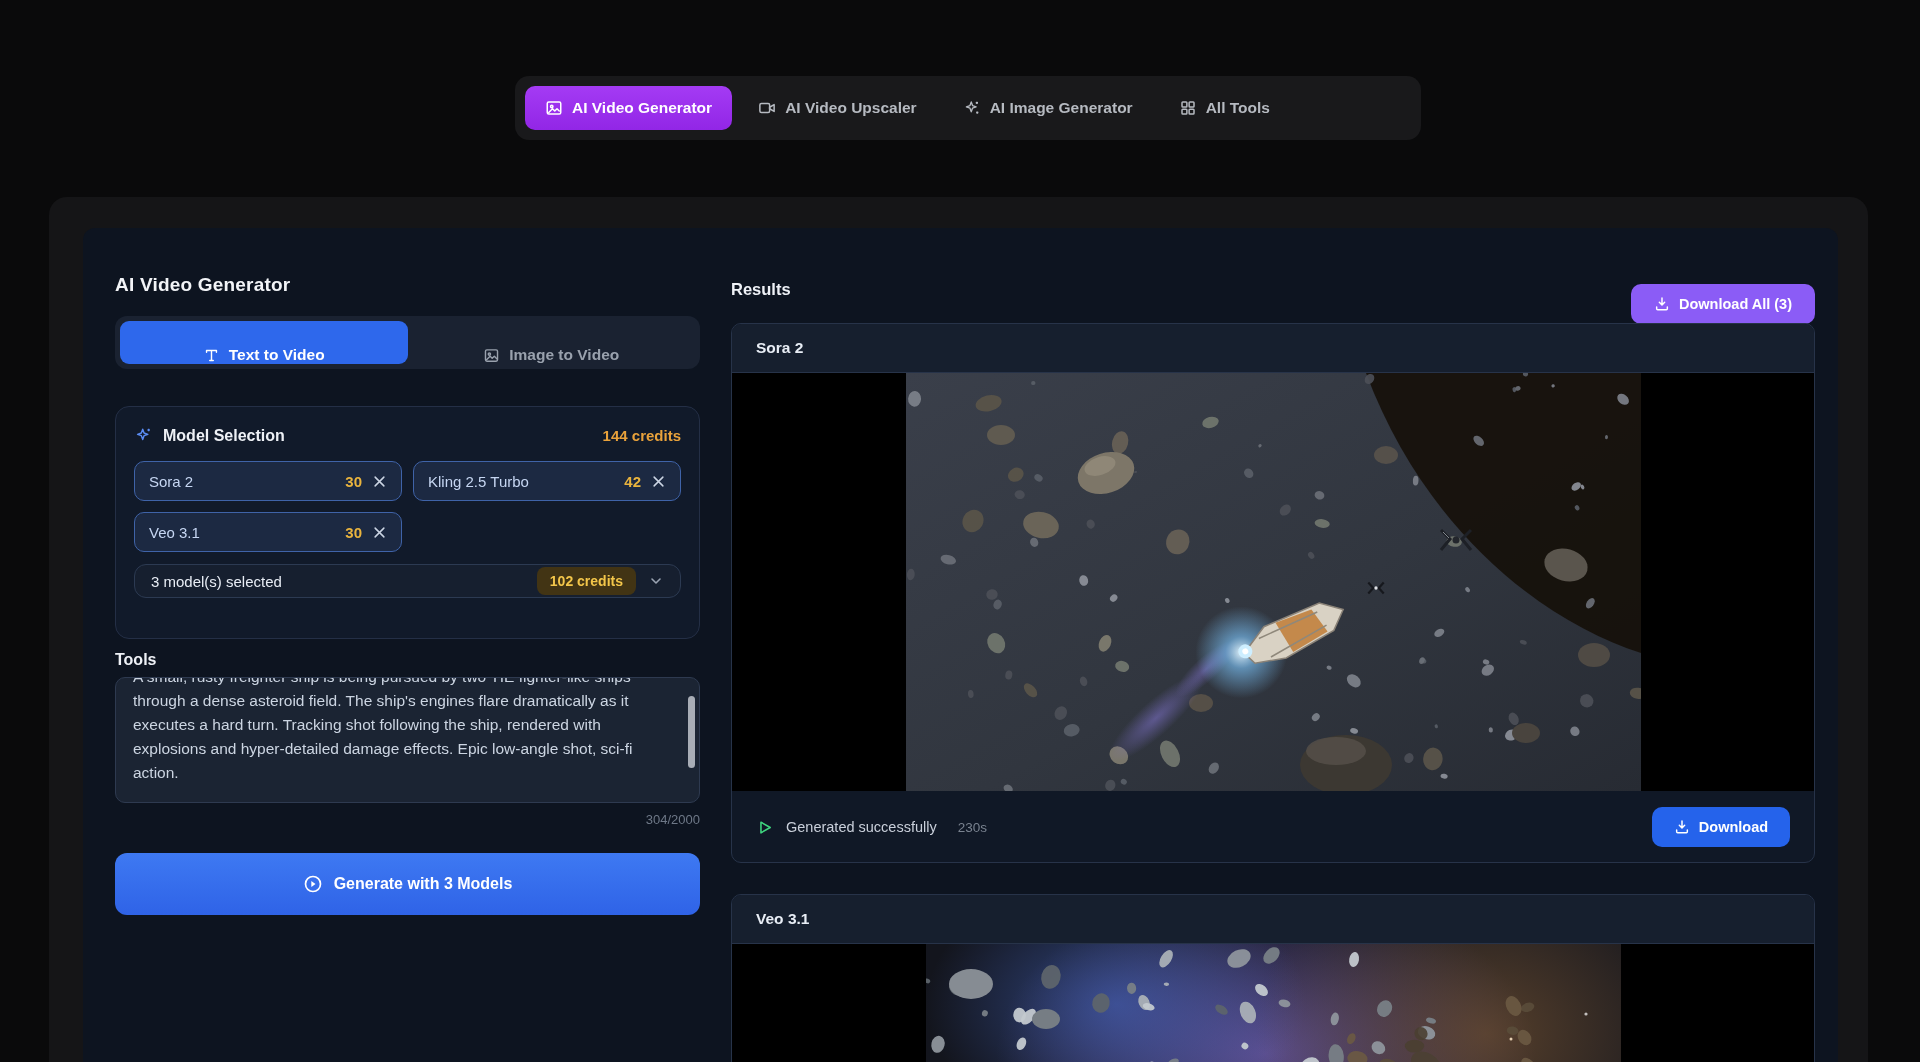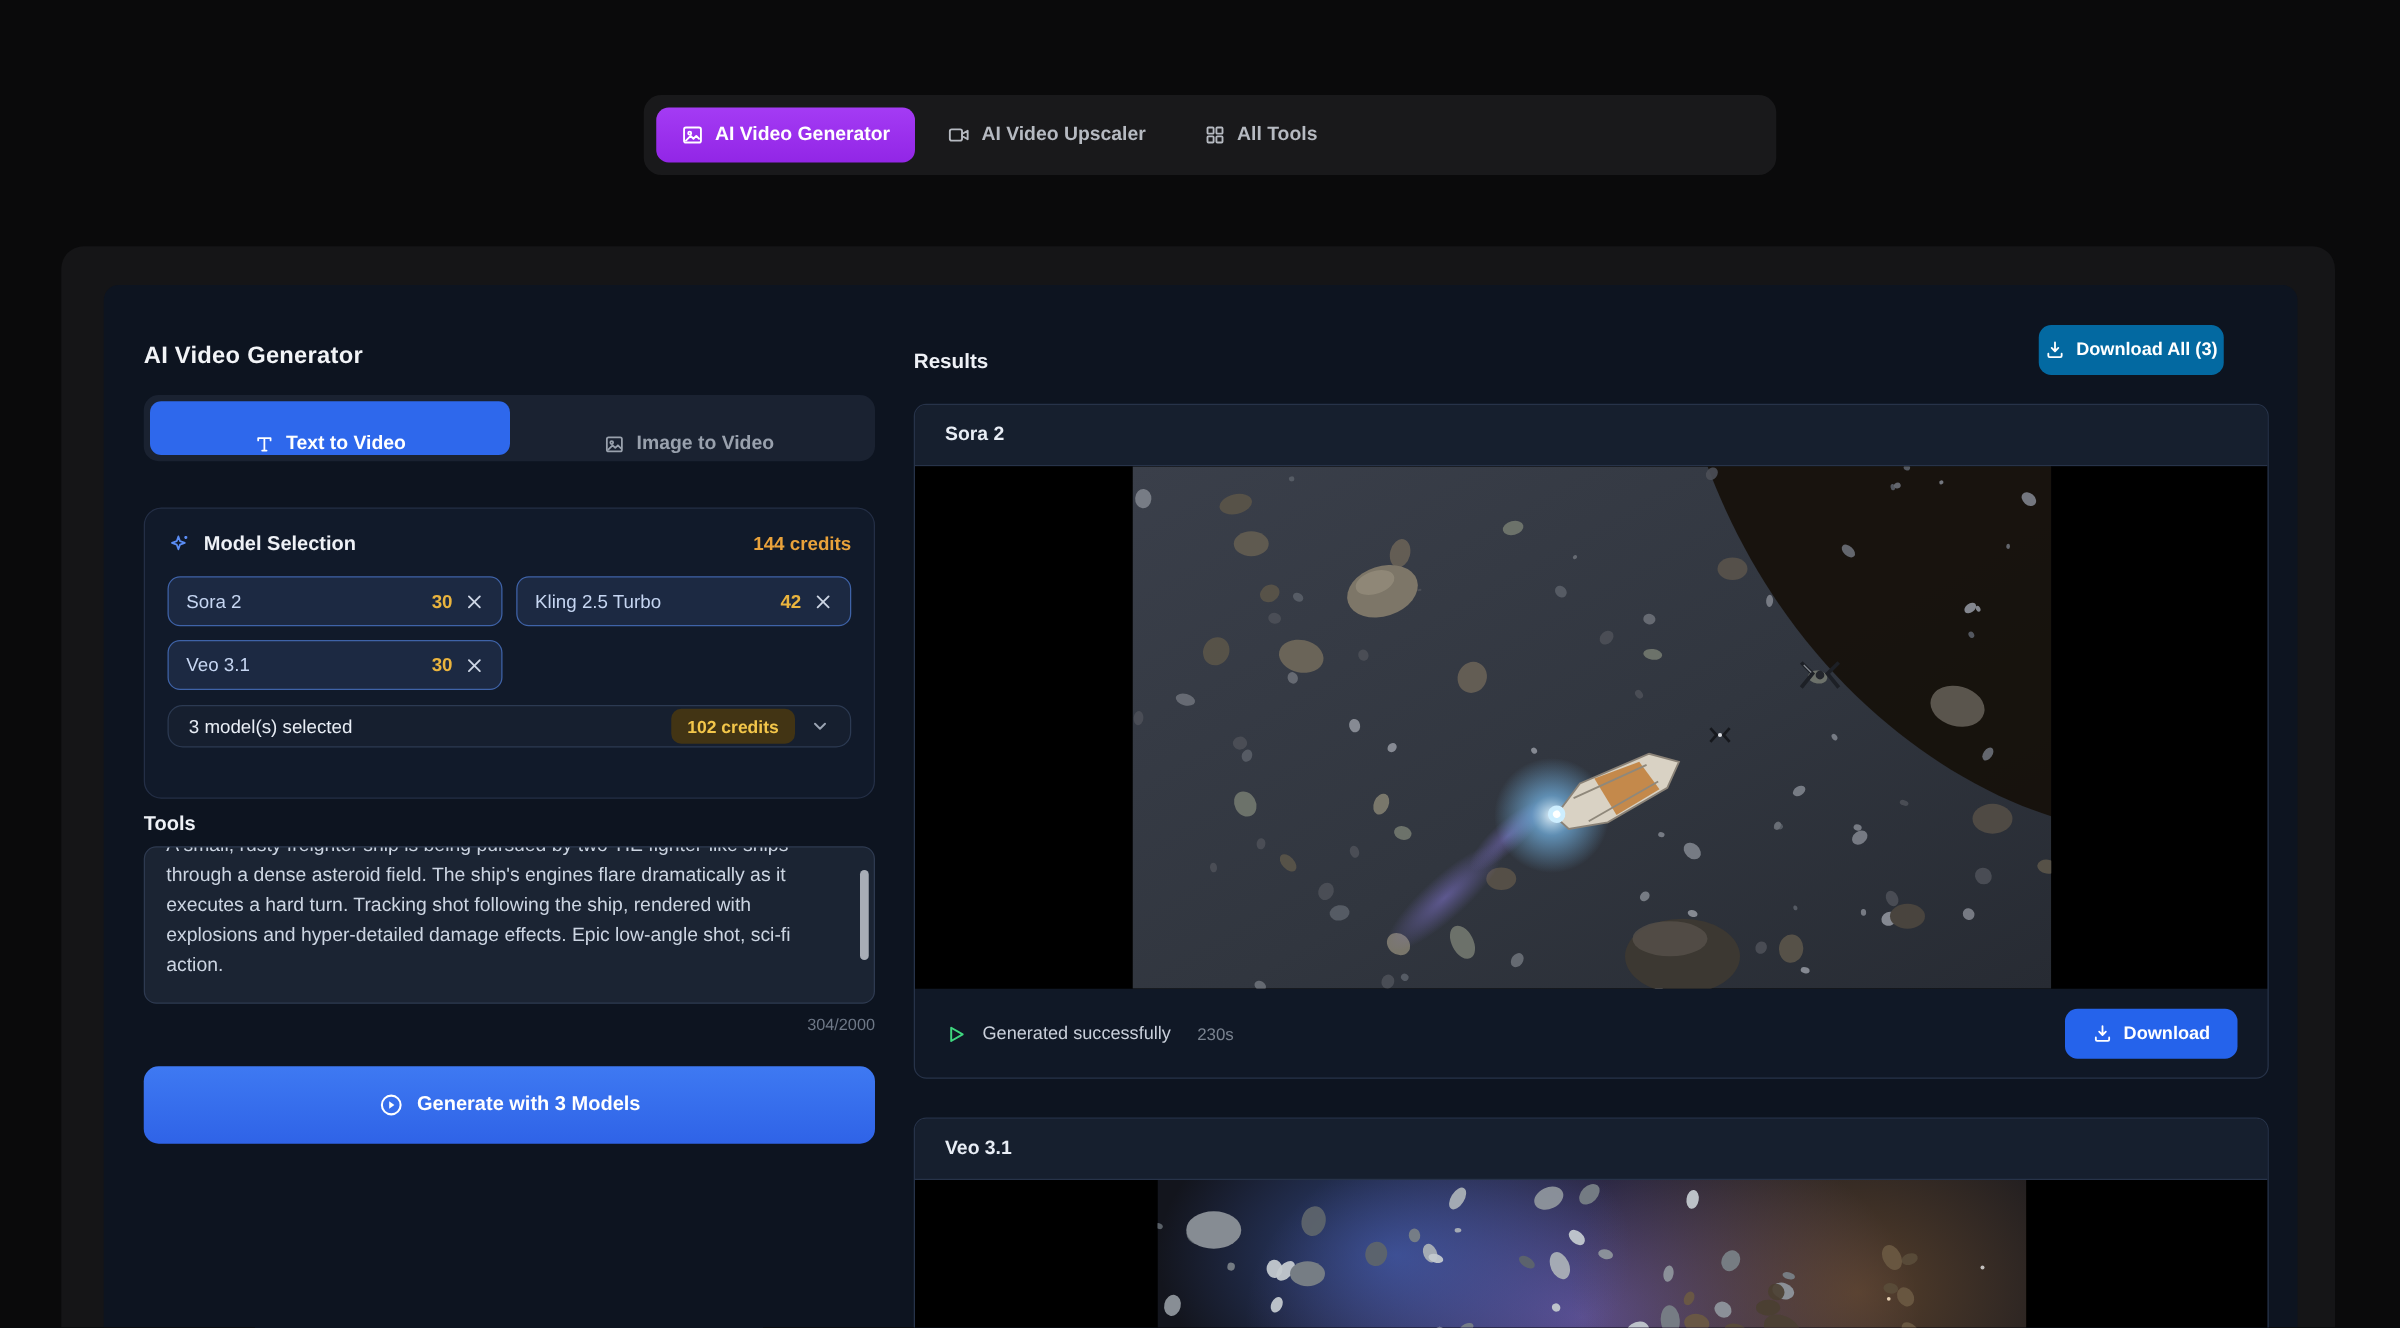--- a/index.html
+++ b/index.html
@@ -67,22 +67,22 @@
 
   .generate { position:absolute; left:32px; top:625px; width:585px; height:62px;
     background:linear-gradient(180deg,#3e79f2,#2f63e7); border-radius:12px; border:none;
     display:flex; align-items:center; justify-content:center; gap:11px; color:#fff;
     font-size:16px; font-weight:700; cursor:pointer; font-family:inherit; }
   .generate svg { width:20px; height:20px; }
 
   
   .results-title { position:absolute; left:648px; top:52px; font-size:16.5px;
     font-weight:700; color:#eef1f6; }
-  .dl-all { position:absolute; left:1548px; top:32px; width:148px; height:40px;
-    background:#0369a1; border:none; border-radius:10px; display:flex; align-items:center;
+  .dl-all { position:absolute; left:1548px; top:56px; width:184px; height:40px;
+    background:#8b5cf6; border:none; border-radius:10px; display:flex; align-items:center;
     justify-content:center; gap:9px; color:#fff; font-size:14.5px; font-weight:700;
     cursor:pointer; font-family:inherit; }
   .dl-all svg { width:16px; height:16px; }
 
   .rescard { position:absolute; left:648px; width:1084px; background:#101826;
     border:1px solid #273349; border-radius:10px; overflow:hidden; }
   .rescard.sora { top:95px; height:540px; }
   .rescard.veo  { top:666px; height:300px; }
   .res-head { height:49px; background:#161f2e; border-bottom:1px solid #273349;
     display:flex; align-items:center; padding:0 24px; font-size:15.5px; font-weight:700;
@@ -115,20 +115,27 @@
           <path d="M5 18l5-5 3 3 3-3 3 3"></path>
         </svg>
       <span>AI Video Generator</span>
     </div>
     <div class="navtab">
       <svg viewBox="0 0 24 24" fill="none" stroke="currentColor" stroke-width="2" stroke-linecap="round" stroke-linejoin="round">
           <rect x="2.5" y="6" width="13" height="12" rx="2"></rect>
           <path d="M15.5 11l6-3.5v9l-6-3.5z"></path>
         </svg>
       <span>AI Video Upscaler</span>
+    </div>
+    <div class="navtab">
+      <svg viewBox="0 0 24 24" fill="none" stroke="currentColor" stroke-width="1.8" stroke-linejoin="round">
+          <path d="M11 4l1.7 4.8L17.5 10.5l-4.8 1.7L11 17l-1.7-4.8L4.5 10.5l4.8-1.7z"></path>
+          <path d="M18.5 3.5v3M17 5h3M19 16.5v3M17.5 18h3"></path>
+        </svg>
+      <span>AI Image Generator</span>
     </div>
     <div class="navtab">
       <svg viewBox="0 0 24 24" fill="none" stroke="currentColor" stroke-width="2">
           <rect x="4" y="4" width="6.5" height="6.5" rx="1"></rect>
           <rect x="13.5" y="4" width="6.5" height="6.5" rx="1"></rect>
           <rect x="4" y="13.5" width="6.5" height="6.5" rx="1"></rect>
           <rect x="13.5" y="13.5" width="6.5" height="6.5" rx="1"></rect>
         </svg>
       <span>All Tools</span>
     </div>

